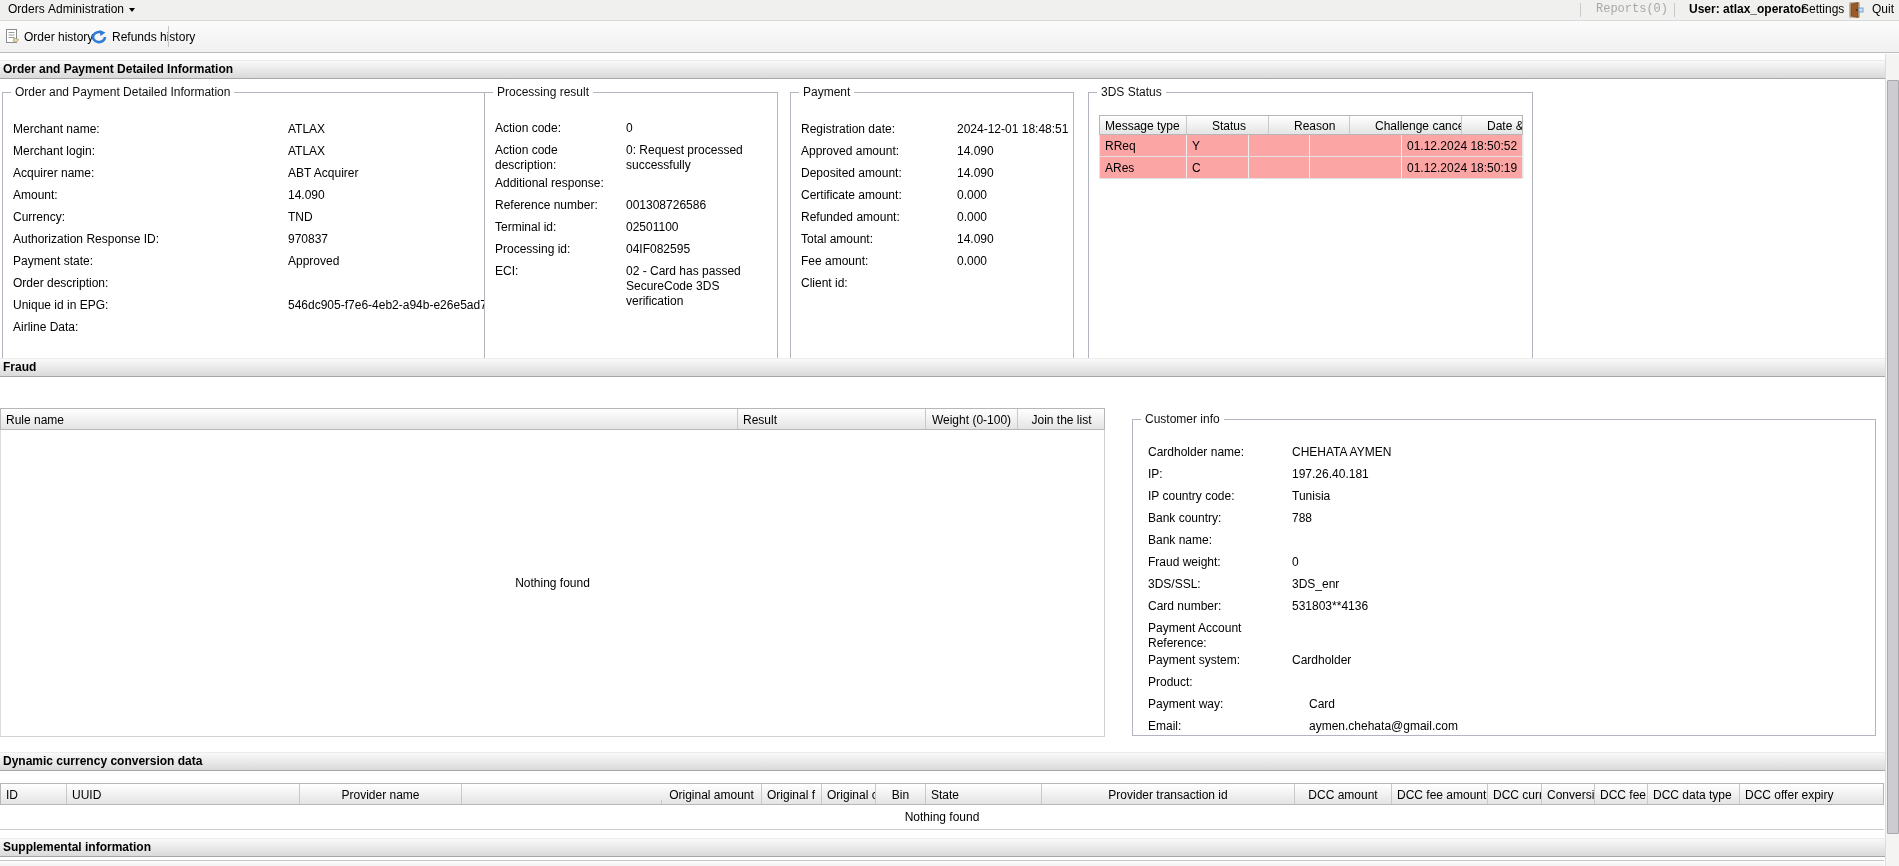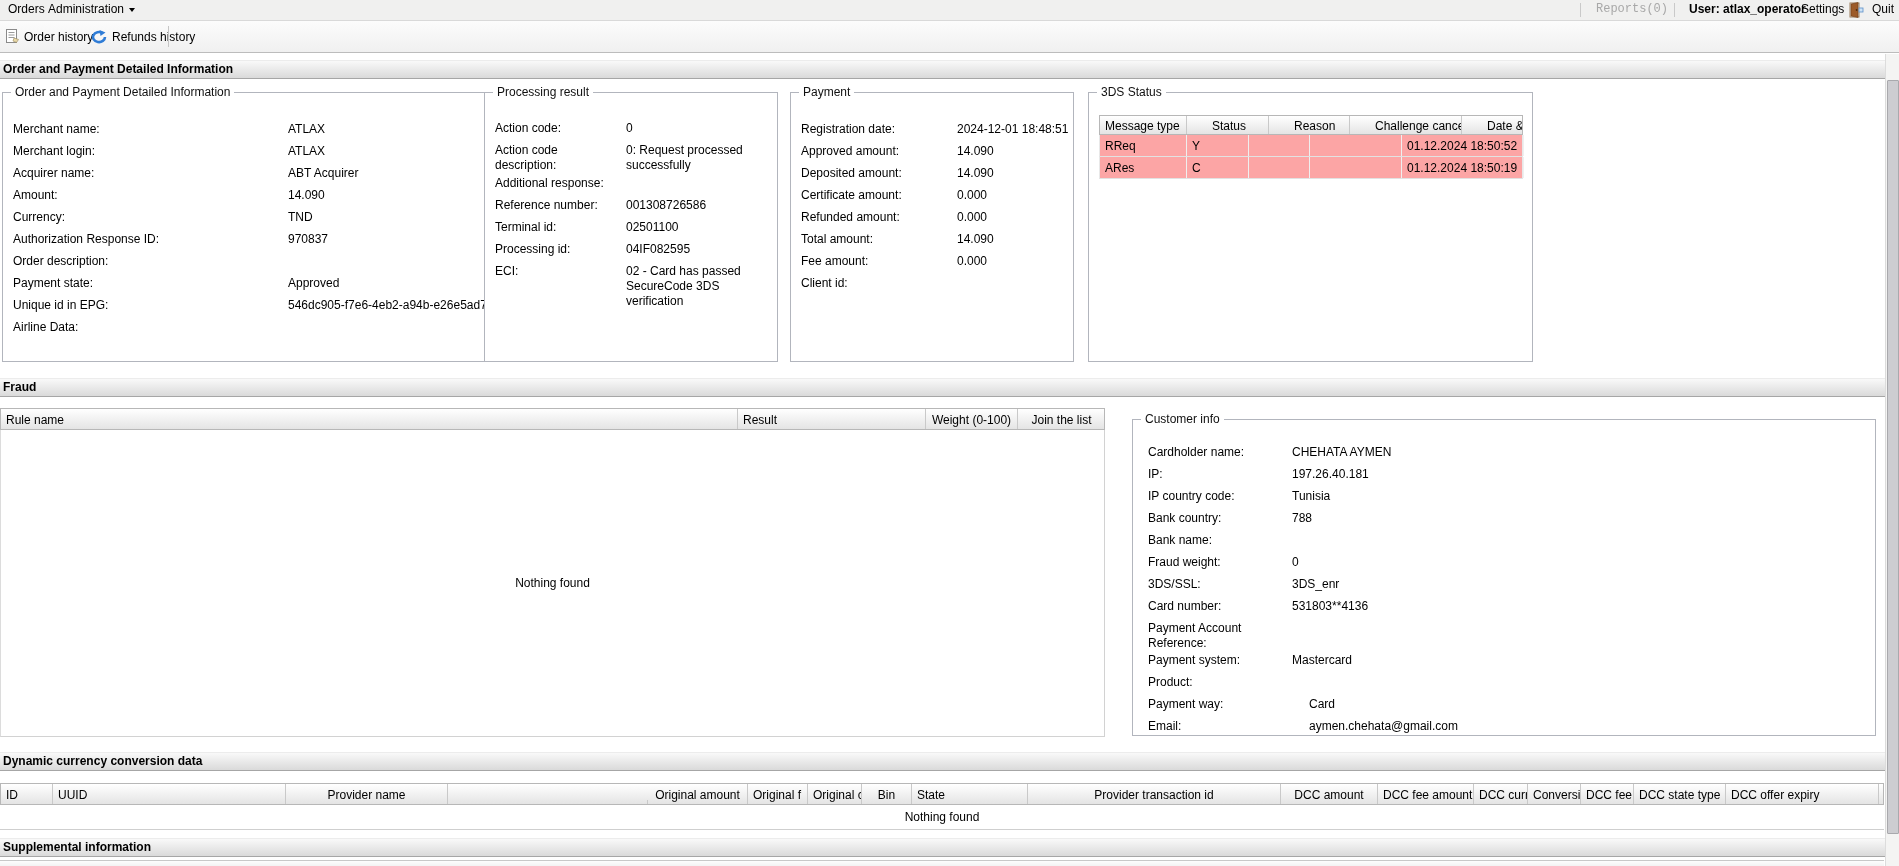--- a/index.html
+++ b/index.html
@@ -126,26 +126,26 @@
         </div>
         <div class="kv-row">
           <div class="kv-label">Currency:</div>
           <div class="kv-value">TND</div>
         </div>
         <div class="kv-row">
           <div class="kv-label">Authorization Response ID:</div>
           <div class="kv-value">970837</div>
         </div>
         <div class="kv-row">
-          <div class="kv-label">Order description:</div>
-          <div class="kv-value"></div>
-        </div>
-        <div class="kv-row">
           <div class="kv-label">Payment state:</div>
           <div class="kv-value">Approved</div>
+        </div>
+        <div class="kv-row">
+          <div class="kv-label">Order description:</div>
+          <div class="kv-value"></div>
         </div>
         <div class="kv-row">
           <div class="kv-label">Unique id in EPG:</div>
           <div class="kv-value">546dc905-f7e6-4eb2-a94b-e26e5ad74685</div>
         </div>
         <div class="kv-row">
           <div class="kv-label">Airline Data:</div>
           <div class="kv-value"></div>
         </div>
       </div>
@@ -245,21 +245,21 @@
             <div class="cell" style="width: 87px;">ARes</div>
             <div class="cell" style="width: 62px;">C</div>
             <div class="cell" style="width: 61px;"></div>
             <div class="cell" style="width: 92px;"></div>
             <div class="cell" style="width: 122px;">01.12.2024 18:50:19</div>
           </div>
         </div>
     </div>
   </div>
 
-  <div class="secbar" style="top:378px">Fraud</div>
+  <div class="secbar" style="top:358px">Fraud</div>
   <div class="thead abs" style="left:0;top:408px;width:1105px">
       <div class="cell" style="width: 737px;">Rule name</div>
       <div class="cell" style="width: 188px;">Result</div>
       <div class="cell c" style="width: 92px;">Weight (0-100)</div>
       <div class="cell c" style="width: 88px;">Join the list</div>
     </div>
   <div class="empty-body fraud-body">
     <span>Nothing found</span>
   </div>
 
@@ -297,55 +297,55 @@
         <div class="kv-row">
           <div class="kv-label">Card number:</div>
           <div class="kv-value">531803**4136</div>
         </div>
         <div class="kv-row" style="min-height: 32px;">
           <div class="kv-label">Payment Account Reference:</div>
           <div class="kv-value"></div>
         </div>
         <div class="kv-row">
           <div class="kv-label">Payment system:</div>
-          <div class="kv-value">Mastercard</div>
+          <div class="kv-value">Cardholder</div>
         </div>
         <div class="kv-row">
           <div class="kv-label">Product:</div>
           <div class="kv-value"></div>
         </div>
         <div class="kv-row">
           <div class="kv-label">Payment way:</div>
           <div class="kv-value indent">Card</div>
         </div>
         <div class="kv-row">
           <div class="kv-label">Email:</div>
           <div class="kv-value indent">aymen.chehata@gmail.com</div>
         </div>
       </div>
   </div>
 
   <div class="secbar" style="top:752px">Dynamic currency conversion data</div>
   <div class="thead abs" style="left:0;top:783px;width:1884px">
-      <div class="cell" style="width: 52px;">ID</div>
+      <div class="cell" style="width: 66px;">ID</div>
       <div class="cell" style="width: 233px;">UUID</div>
       <div class="cell c" style="width: 162px;">Provider name</div>
       <div class="cell c" style="width: 200px; margin-top: 16px;">Date time</div>
       <div class="cell c" style="width: 100px;">Original amount</div>
       <div class="cell" style="width: 60px;">Original f</div>
       <div class="cell" style="width: 54px;">Original c</div>
       <div class="cell c" style="width: 50px;">Bin</div>
       <div class="cell" style="width: 116px;">State</div>
       <div class="cell c" style="width: 253px;">Provider transaction id</div>
       <div class="cell c" style="width: 97px;">DCC amount</div>
       <div class="cell c" style="width: 96px;">DCC fee amount</div>
       <div class="cell" style="width: 54px;">DCC curr</div>
       <div class="cell" style="width: 53px;">Conversi</div>
       <div class="cell" style="width: 53px;">DCC fee</div>
-      <div class="cell" style="width: 92px;">DCC state type</div>
+      <div class="cell" style="width: 92px;">DCC data type</div>
       <div class="cell" style="width: 153px;">DCC offer expiry</div>
     </div>
   <div class="empty-body dcc-body">
     <span>Nothing found</span>
   </div>
 
   <div class="secbar" style="top:838px">Supplemental information</div>
   <div class="partial-strip"></div>
 
   <div class="scrollbar">

